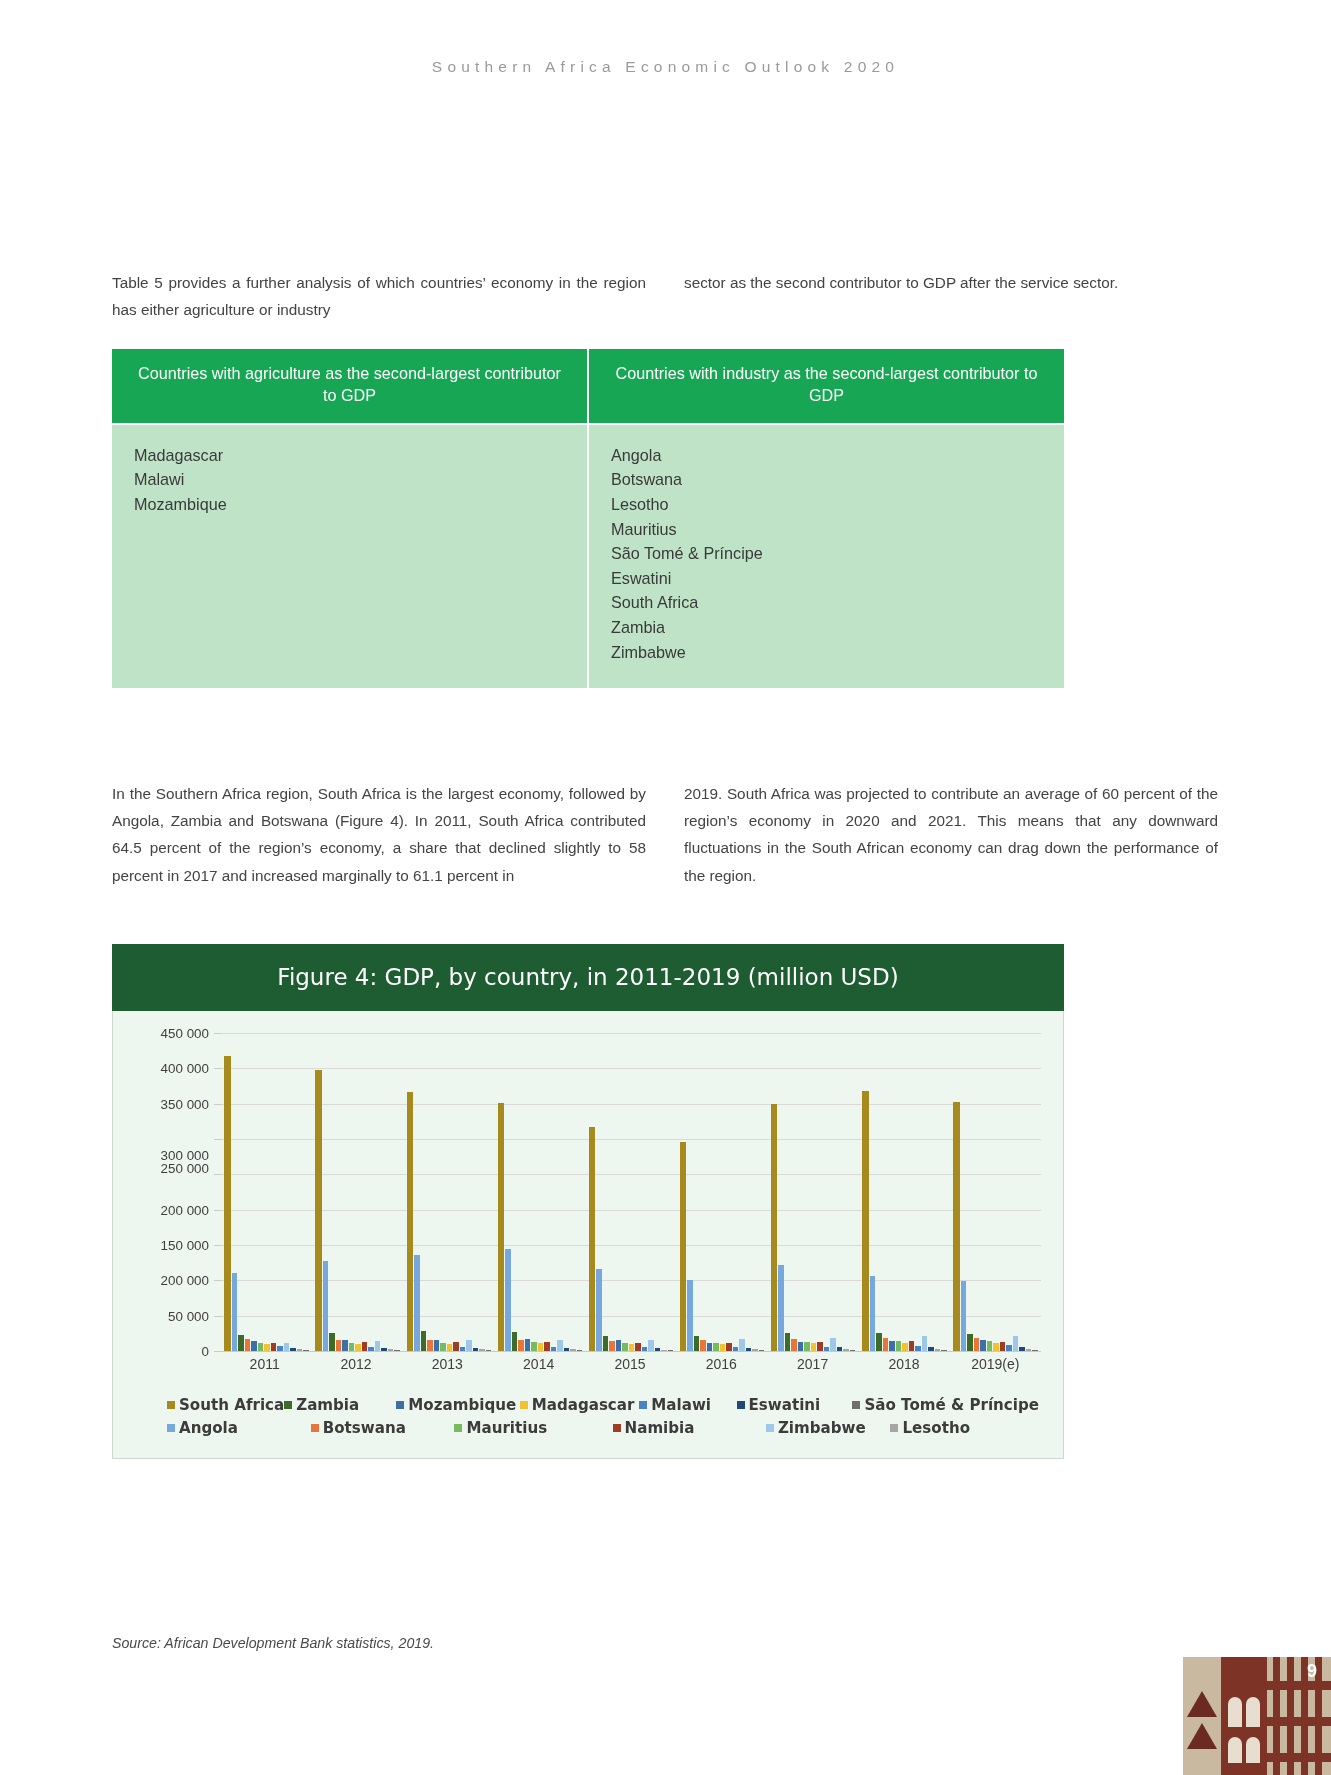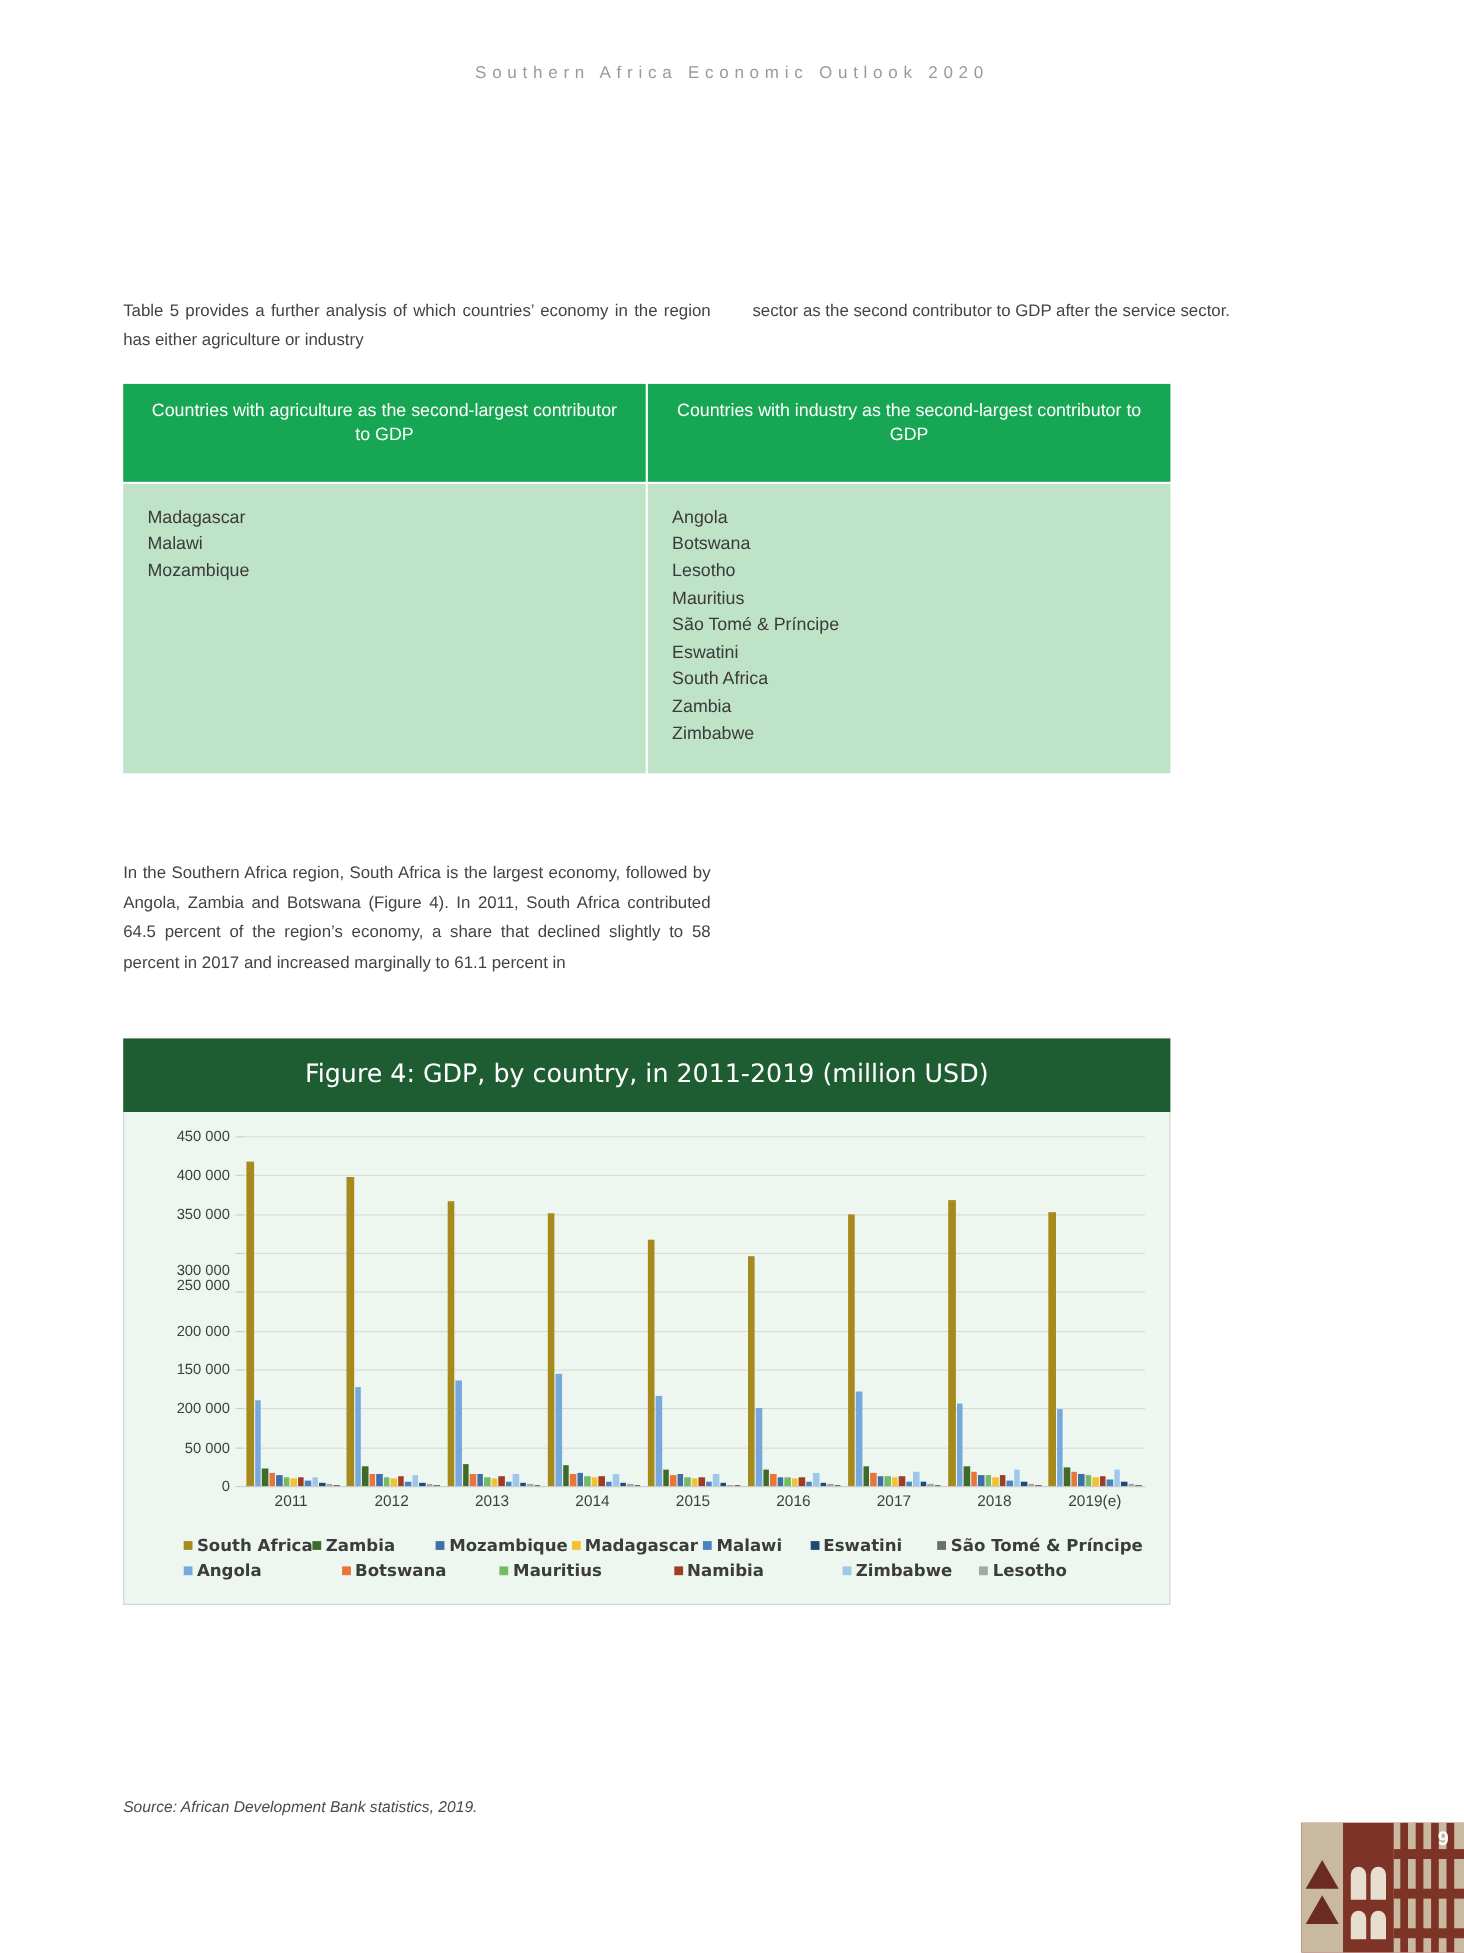--- a/index.html
+++ b/index.html
@@ -39,21 +39,21 @@
   .tbl-title{
     background:#1e5c32; color:#ffffff;
     text-align:center; padding:19px 10px 20px;
     font-size:24px; font-weight:400;
     font-family:"DejaVu Sans", sans-serif;
     letter-spacing:.1px;
   }
   .tbl-head-row{ display:flex; gap:2px; background:#ffffff; }
   .tbl-head-cell{
     background:#17a653; color:#ffffff;
-    flex:1 1 0; padding:14px 18px 31px;
+    flex:1 1 0; padding:14px 18px 16px;
     text-align:center; font-size:16.2px; line-height:1.35;
   }
   .tbl-body-row{ display:flex; gap:2px; margin-top:2px; }
   .tbl-body-cell{
     background:#bfe3c6; color:#3a3a3a;
     flex:1 1 0; padding:18px 22px 24px;
     font-size:16.2px; line-height:1.52; min-height:218px;
   }
   .tbl-body-cell div{ white-space:nowrap; }
 
@@ -174,20 +174,23 @@
         <div>South Africa</div>
         <div>Zambia</div>
         <div>Zimbabwe</div>
       </div>
   </div>
 </div>
 
 <div class="cols" id="mid-cols">
   <div class="col">
     <p>In the Southern Africa region, South Africa is the largest economy, followed by Angola, Zambia and Botswana (Figure 4). In 2011, South Africa contributed 64.5 percent of the region’s economy, a share that declined slightly to 58 percent in 2017 and increased marginally to 61.1 percent in</p>
+  </div>
+  <div class="col">
+    <p>2019. South Africa was projected to contribute an average of 60 percent of the region’s economy in 2020 and 2021. This means that any downward fluctuations in the South African economy can drag down the performance of the region.</p>
   </div>
 </div>
 
 <div class="fig-block">
   <div class="fig-title">Figure 4: GDP, by country, in 2011-2019 (million USD)</div>
   <div class="fig-body">
     <div class="plot-wrap">
       <div class="y-labels" id="y-labels">
           <div class="y-lab" style="top: 318px;">0</div>
           <div class="y-lab" style="top: 282.667px;">50 000</div>

